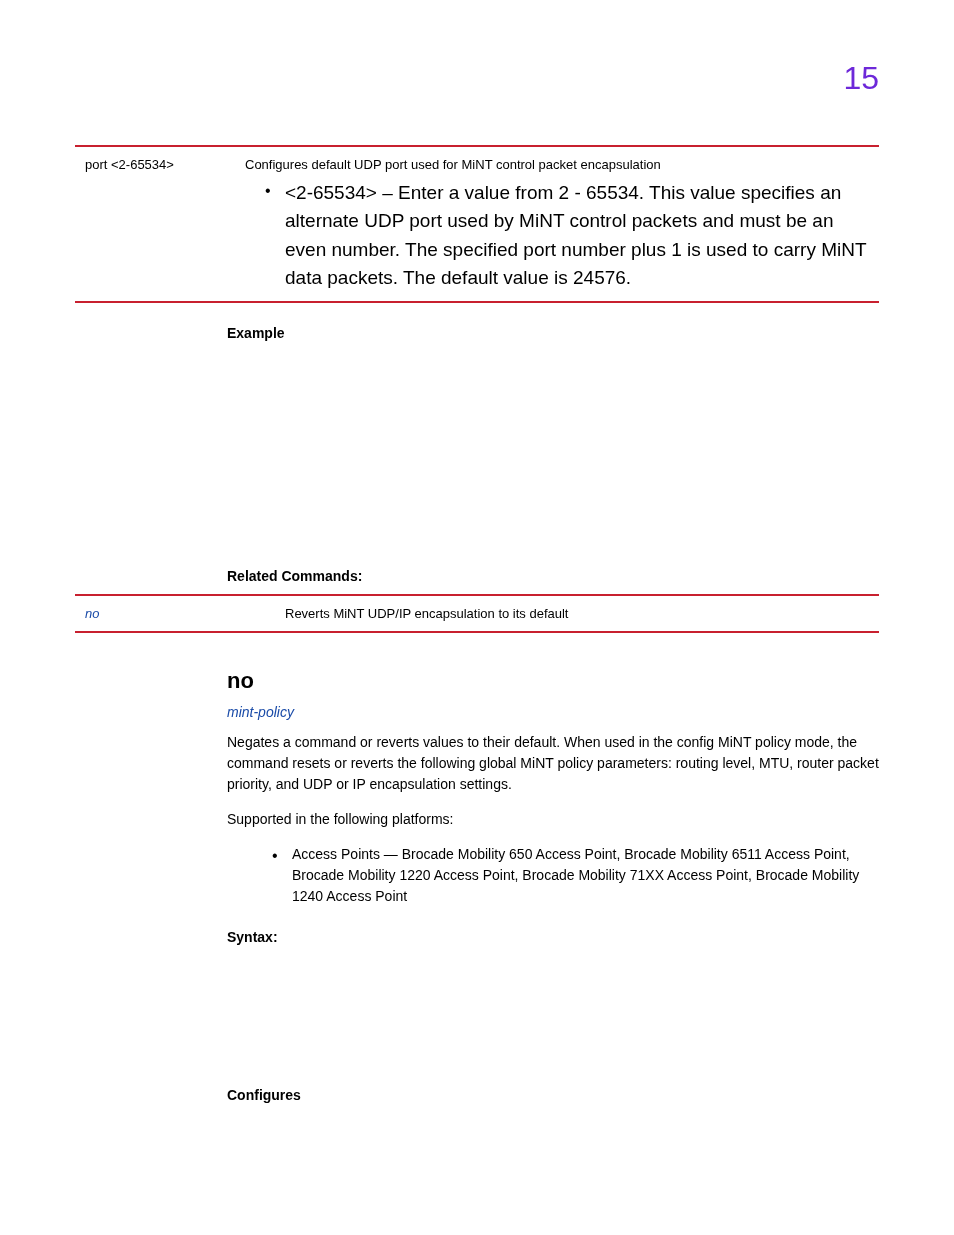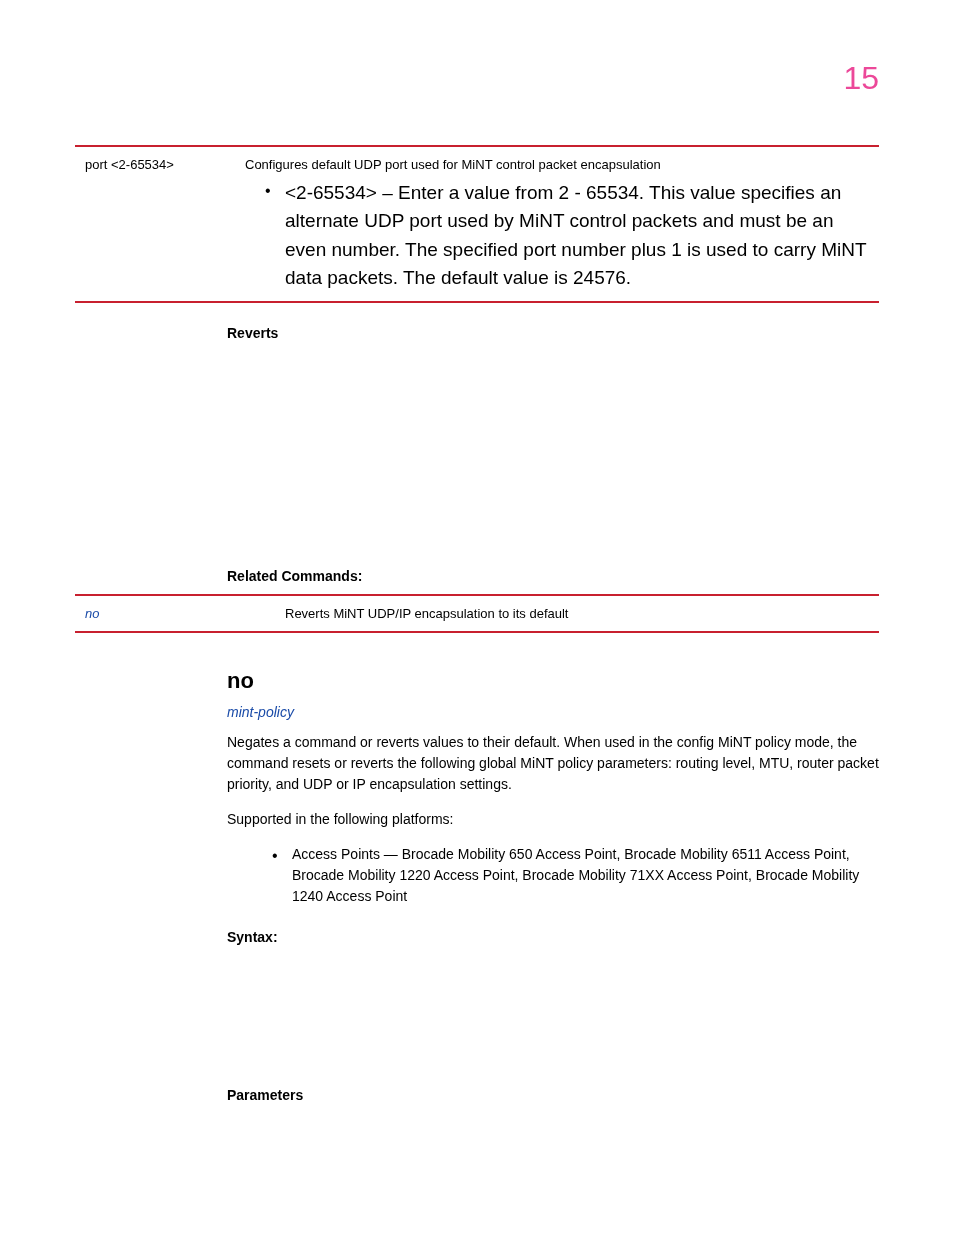--- a/index.html
+++ b/index.html
@@ -14,21 +14,21 @@
       height: 1235px;
       position: relative;
       padding: 60px 75px 60px 75px;
     }
     .page-number {
       position: absolute;
       top: 60px;
       right: 75px;
       font-size: 32px;
       font-weight: 400;
-      color: #ec4899;
+      color: #6d28d9;
     }
     .main-content {
       margin-top: 85px;
     }
     .param-table {
       width: 100%;
       border-collapse: collapse;
       border-top: 2px solid #c8202f;
       border-bottom: 2px solid #c8202f;
     }
@@ -144,21 +144,21 @@
         <div>Configures default UDP port used for MiNT control packet encapsulation</div>
         <ul class="bullet-list">
           <li>&lt;2-65534&gt; – Enter a value from 2 - 65534. This value specifies an alternate UDP port used by MiNT control packets and must be an even number. The specified port number plus 1 is used to carry MiNT data packets. The default value is 24576.</li>
         </ul>
       </td>
     </tr>
   </tbody>
     </table>
 
   <div class="indented-content">
-    <div class="section-label">Reverts</div>
+    <div class="section-label">Example</div>
     <div class="example-gap"></div>
   </div>
 
   <div class="indented-content">
     <div class="section-label">Related Commands:</div>
   </div>
 
   <table class="related-table">
     <tbody>
         <tr>
@@ -173,16 +173,16 @@
   <div class="indented-content">
     <div class="command-heading">no</div>
     <a class="subheading-link">mint-policy</a>
     <p class="body-text">Negates a command or reverts values to their default. When used in the config MiNT policy mode, the      command resets or reverts the following global MiNT policy parameters: routing level, MTU, router packet priority, and UDP or IP encapsulation settings.</p>
     <p class="body-text">Supported in the following platforms:</p>
     <ul class="platform-list">
       <li>Access Points — Brocade Mobility 650 Access Point, Brocade Mobility 6511 Access Point, Brocade Mobility 1220 Access Point, Brocade Mobility 71XX Access Point, Brocade Mobility 1240 Access Point</li>
     </ul>
     <div class="section-label">Syntax:</div>
     <div style="height:110px"></div>
-    <div class="section-label">Parameters</div>
+    <div class="section-label">Configures</div>
   </div>
 
 </div>
 
 </body></html>

